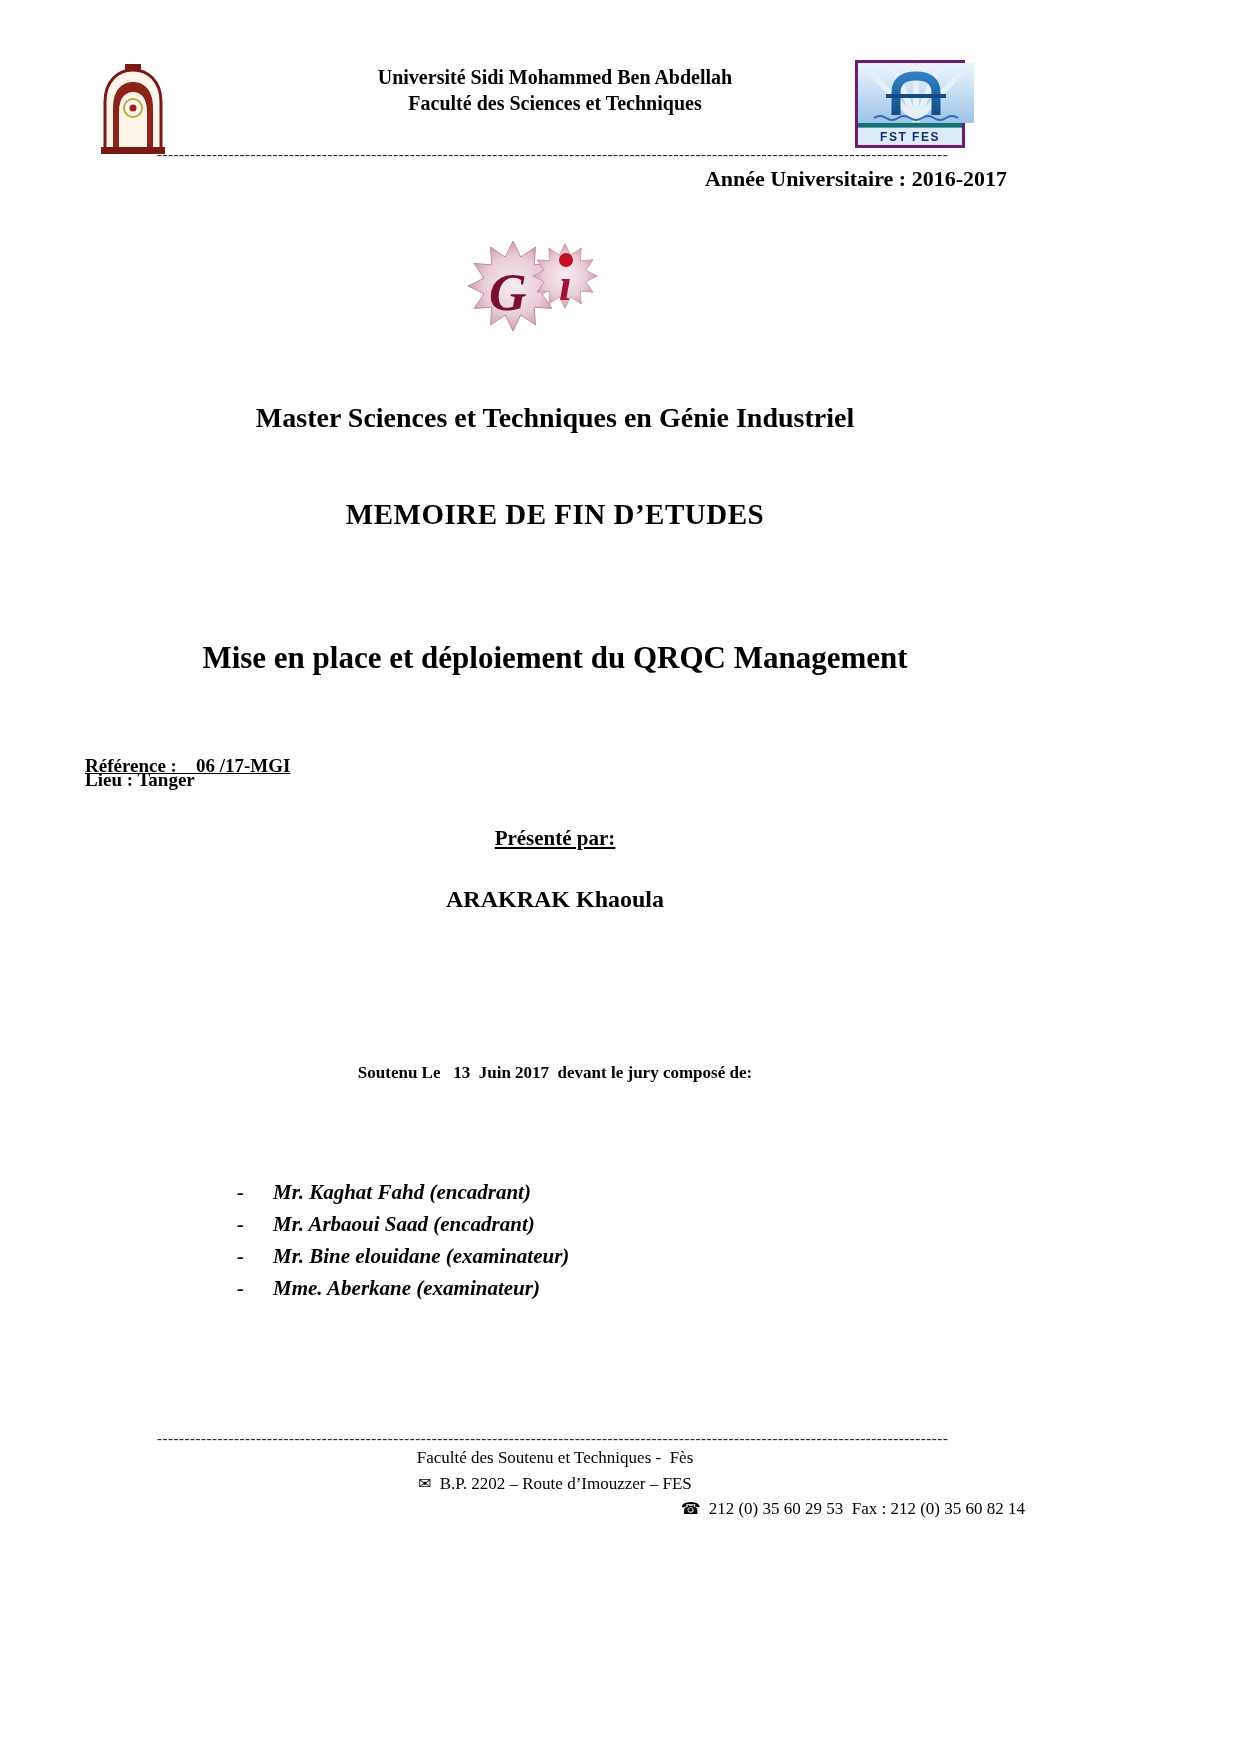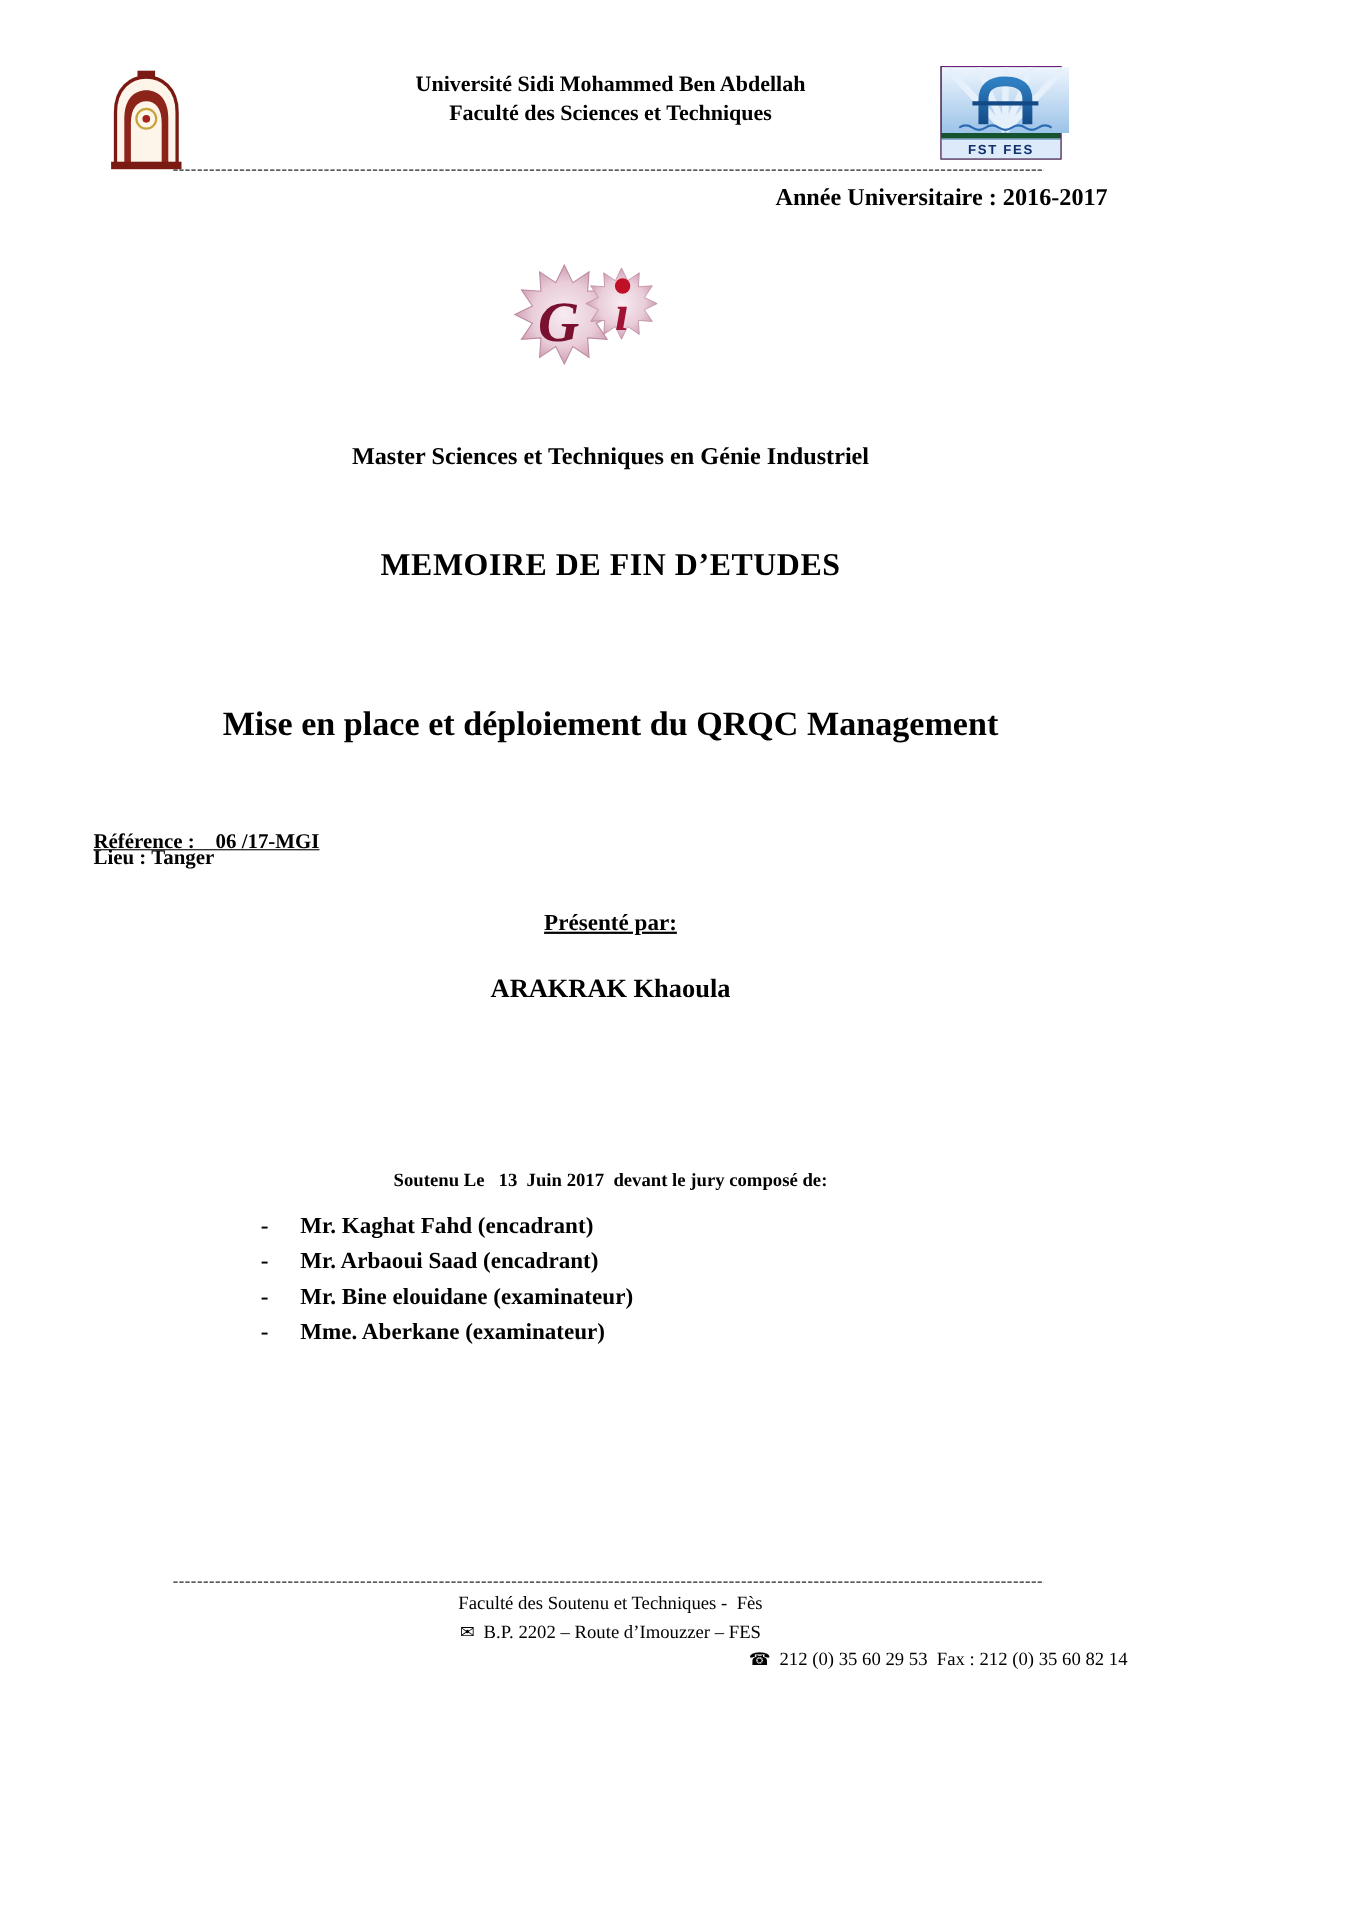--- a/index.html
+++ b/index.html
@@ -14,49 +14,49 @@
   .abs { position:absolute; }
   .ctr { left:0; right:0; text-align:center; }
   .b { font-weight:bold; }
   .pre { white-space:pre; }
 
   
   .uni-logo { left:12px; top:64px; }
   .header-lines { left:0; right:0; top:64px; text-align:center; line-height:26px; }
   .uni-name, .fac-name { font-size:20px; font-weight:bold; }
   .website { font-size:19px; font-weight:bold; font-style:italic; color:#1f1fb4; cursor:pointer; }
-  .fst-logo { right:60px; top:60px; width:110px; border:1px solid #701a75; background:#14532d; }
+  .fst-logo { right:60px; top:60px; width:110px; border:3px solid #701a75; background:#0f766e; }
   .fst-label { height:18px; background:#dceafa; border-top:1px solid #6a93c0;
                font-family:"Liberation Sans","DejaVu Sans",sans-serif;
                font-size:12px; font-weight:bold; letter-spacing:1.5px; color:#10316b;
                text-align:center; line-height:18px; }
 
   .dashline { white-space:nowrap; overflow:hidden; font-size:15px; letter-spacing:0.5px; color:#222; }
   .dash-top { left:72px; top:146px; width:792px; }
   .dash-bottom { left:72px; top:1430px; width:792px; }
 
   .year-line { left:0; right:18px; top:166px; text-align:right; font-size:22px; font-weight:bold; }
 
   .gi-logo { left:0; right:0; top:234px; display:flex; justify-content:center; }
   .gi-logo svg { position:relative; left:-18px; }
 
-  .program   { top:402px; font-size:22px;font-family:Liberation Serif, serif; }
+  .program   { top:402px; font-size:28px;font-family:Liberation Serif, serif; }
   .mem-title { top:498px; font-size:29px; letter-spacing:0.5px; }
   .mem-sub   { top:546px; font-size:27px; }
   .thesis    { top:640px; font-size:31px; }
 
   .lieu      { left:0; top:769px; font-size:19px; font-weight:bold; }
   .reference { left:0; top:755px; font-size:19px; font-weight:bold; text-decoration:underline; }
 
   .presente  { top:826px; font-size:21px; text-decoration:underline; }
   .author    { top:886px; font-size:24px; }
 
   .soutenu   { top:1063px; font-size:17px; }
 
-  .jury      { left:152px; top:1098px; font-size:21px; font-weight:bold; }
+  .jury      { left:152px; top:1176px; font-size:21px; font-weight:bold;font-style:italic; }
   .jury-row  { height:32px; line-height:32px; }
   .jury-dash { display:inline-block; width:36px; }
 
   .foot-1 { top:1448px; font-size:17px; }
   .foot-2 { top:1474px; font-size:17px; }
   .foot-3 { top:1499px; font-size:17px;text-align:right; }
   .glyph-icon { font-family:"DejaVu Sans",sans-serif; font-size:16px; margin-right:8px; }
 </style>
 </head>
 <body>

